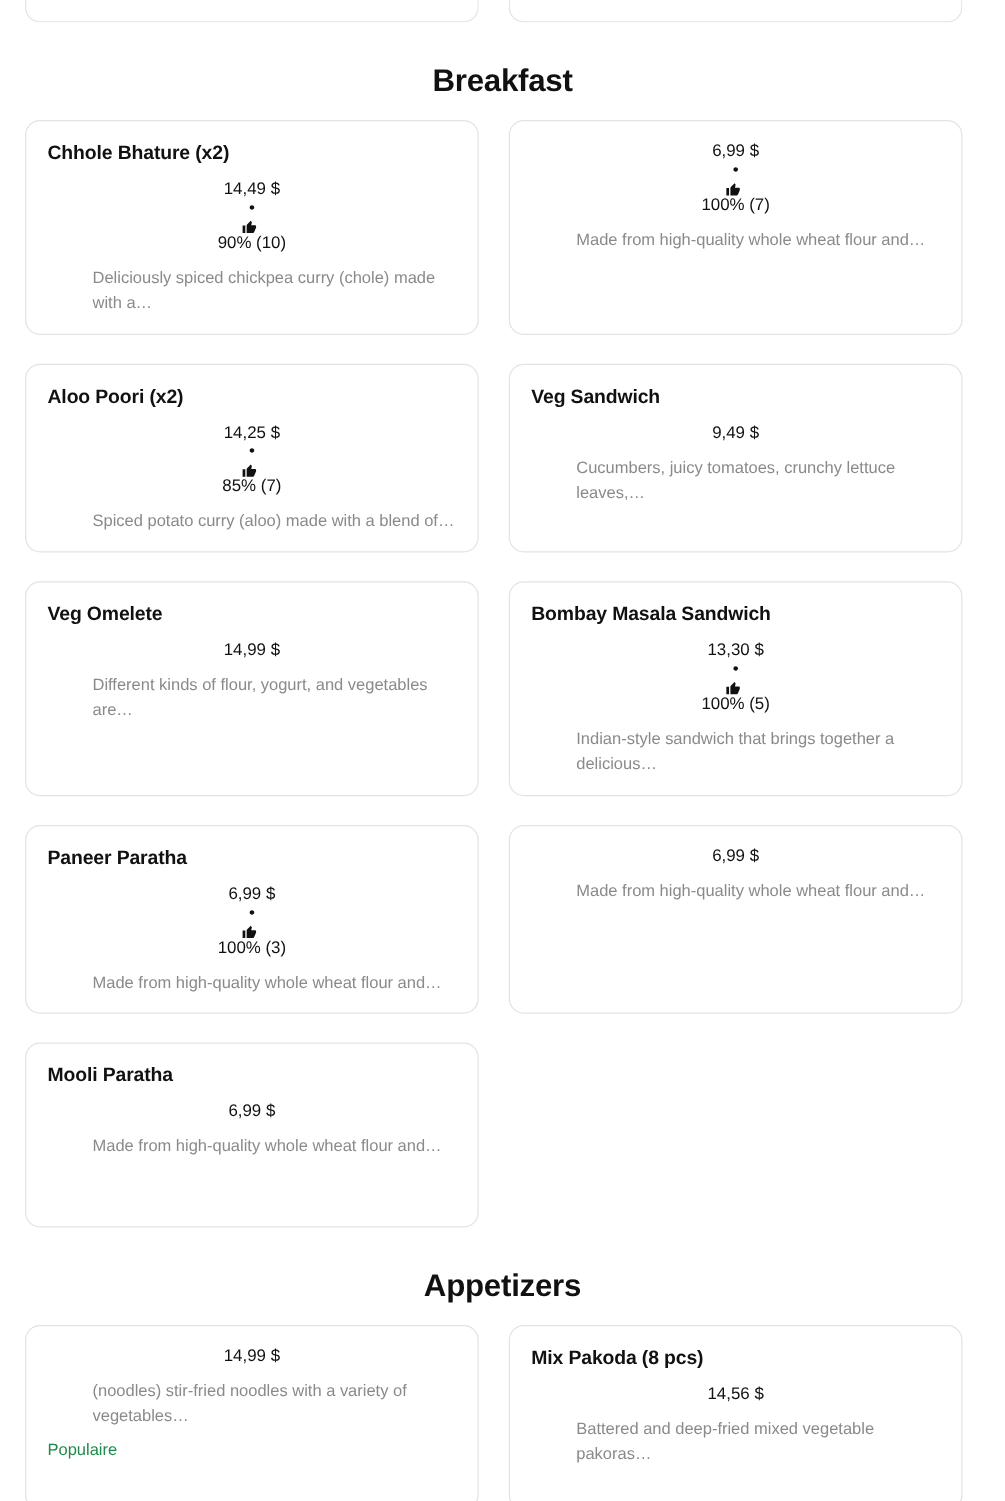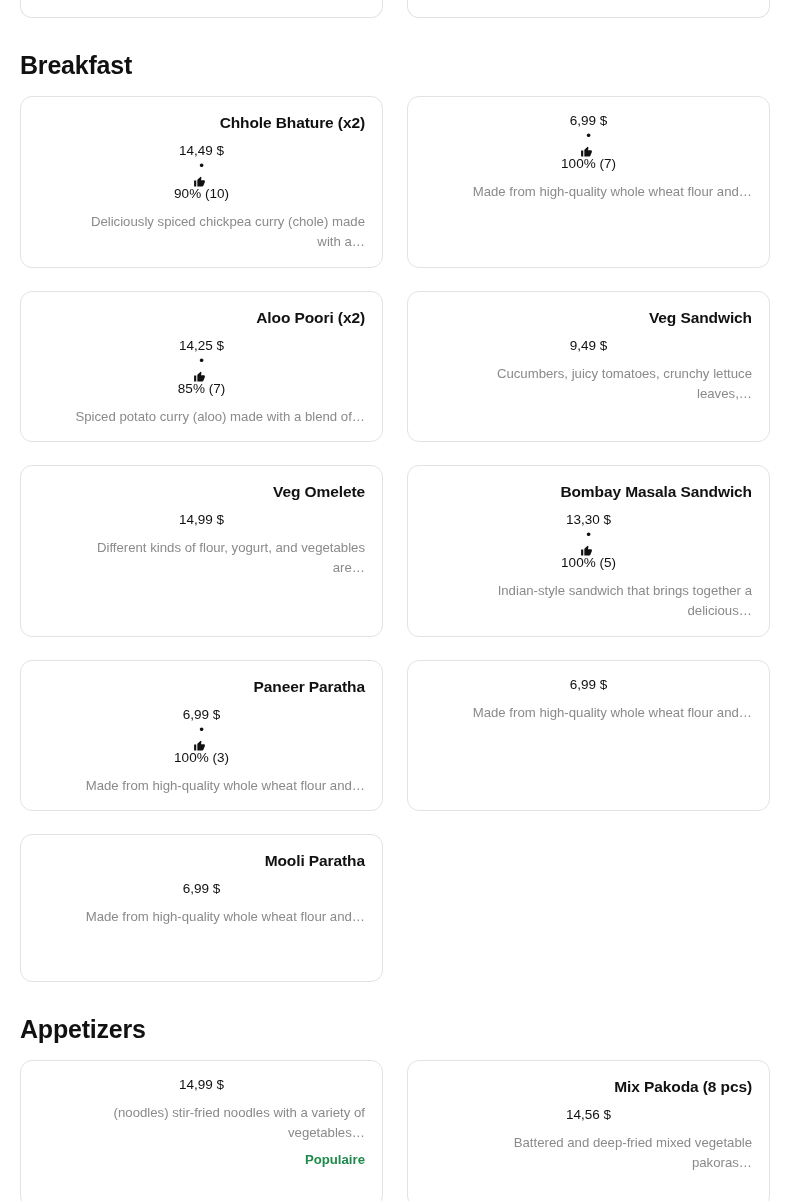--- a/index.html
+++ b/index.html
@@ -32,27 +32,27 @@
     border-top: none;
     border-radius: 0 0 12px 12px;
     background: #fff;
   }
   .section-title {
     font-size: 25px;
     font-weight: 700;
     letter-spacing: -0.2px;
     margin: 33px 0 16px 0;
     color: #111111;
+    text-align: center;
   }
   .grid {
     display: grid;
     grid-template-columns: 363px 363px;
     column-gap: 24px;
     row-gap: 23px;
-    text-align: right;
   }
   .card {
     border: 1px solid #e3e3e3;
     border-radius: 12px;
     background: #ffffff;
     padding: 16px 17px 14px 17px;
     min-height: 148px;
     display: flex;
     flex-direction: column;
     position: relative;
@@ -91,21 +91,21 @@
     line-height: 1.55;
     color: #8a8a8a;
     max-height: 41px;
     overflow: hidden;
     margin-left: 36px;
   }
   .card-tag {
     font-size: 13.2px;
     color: #1f8a4c;
     margin-top: 8px;
-    font-weight: 700;
+    font-weight: 400;
   }
   .bottom-partial {
     display: grid;
     grid-template-columns: 363px 363px;
     column-gap: 24px;
     margin-top: 23px;
   }
   .partial-card-bottom {
     border: 1px solid #e3e3e3;
     border-bottom: none;

